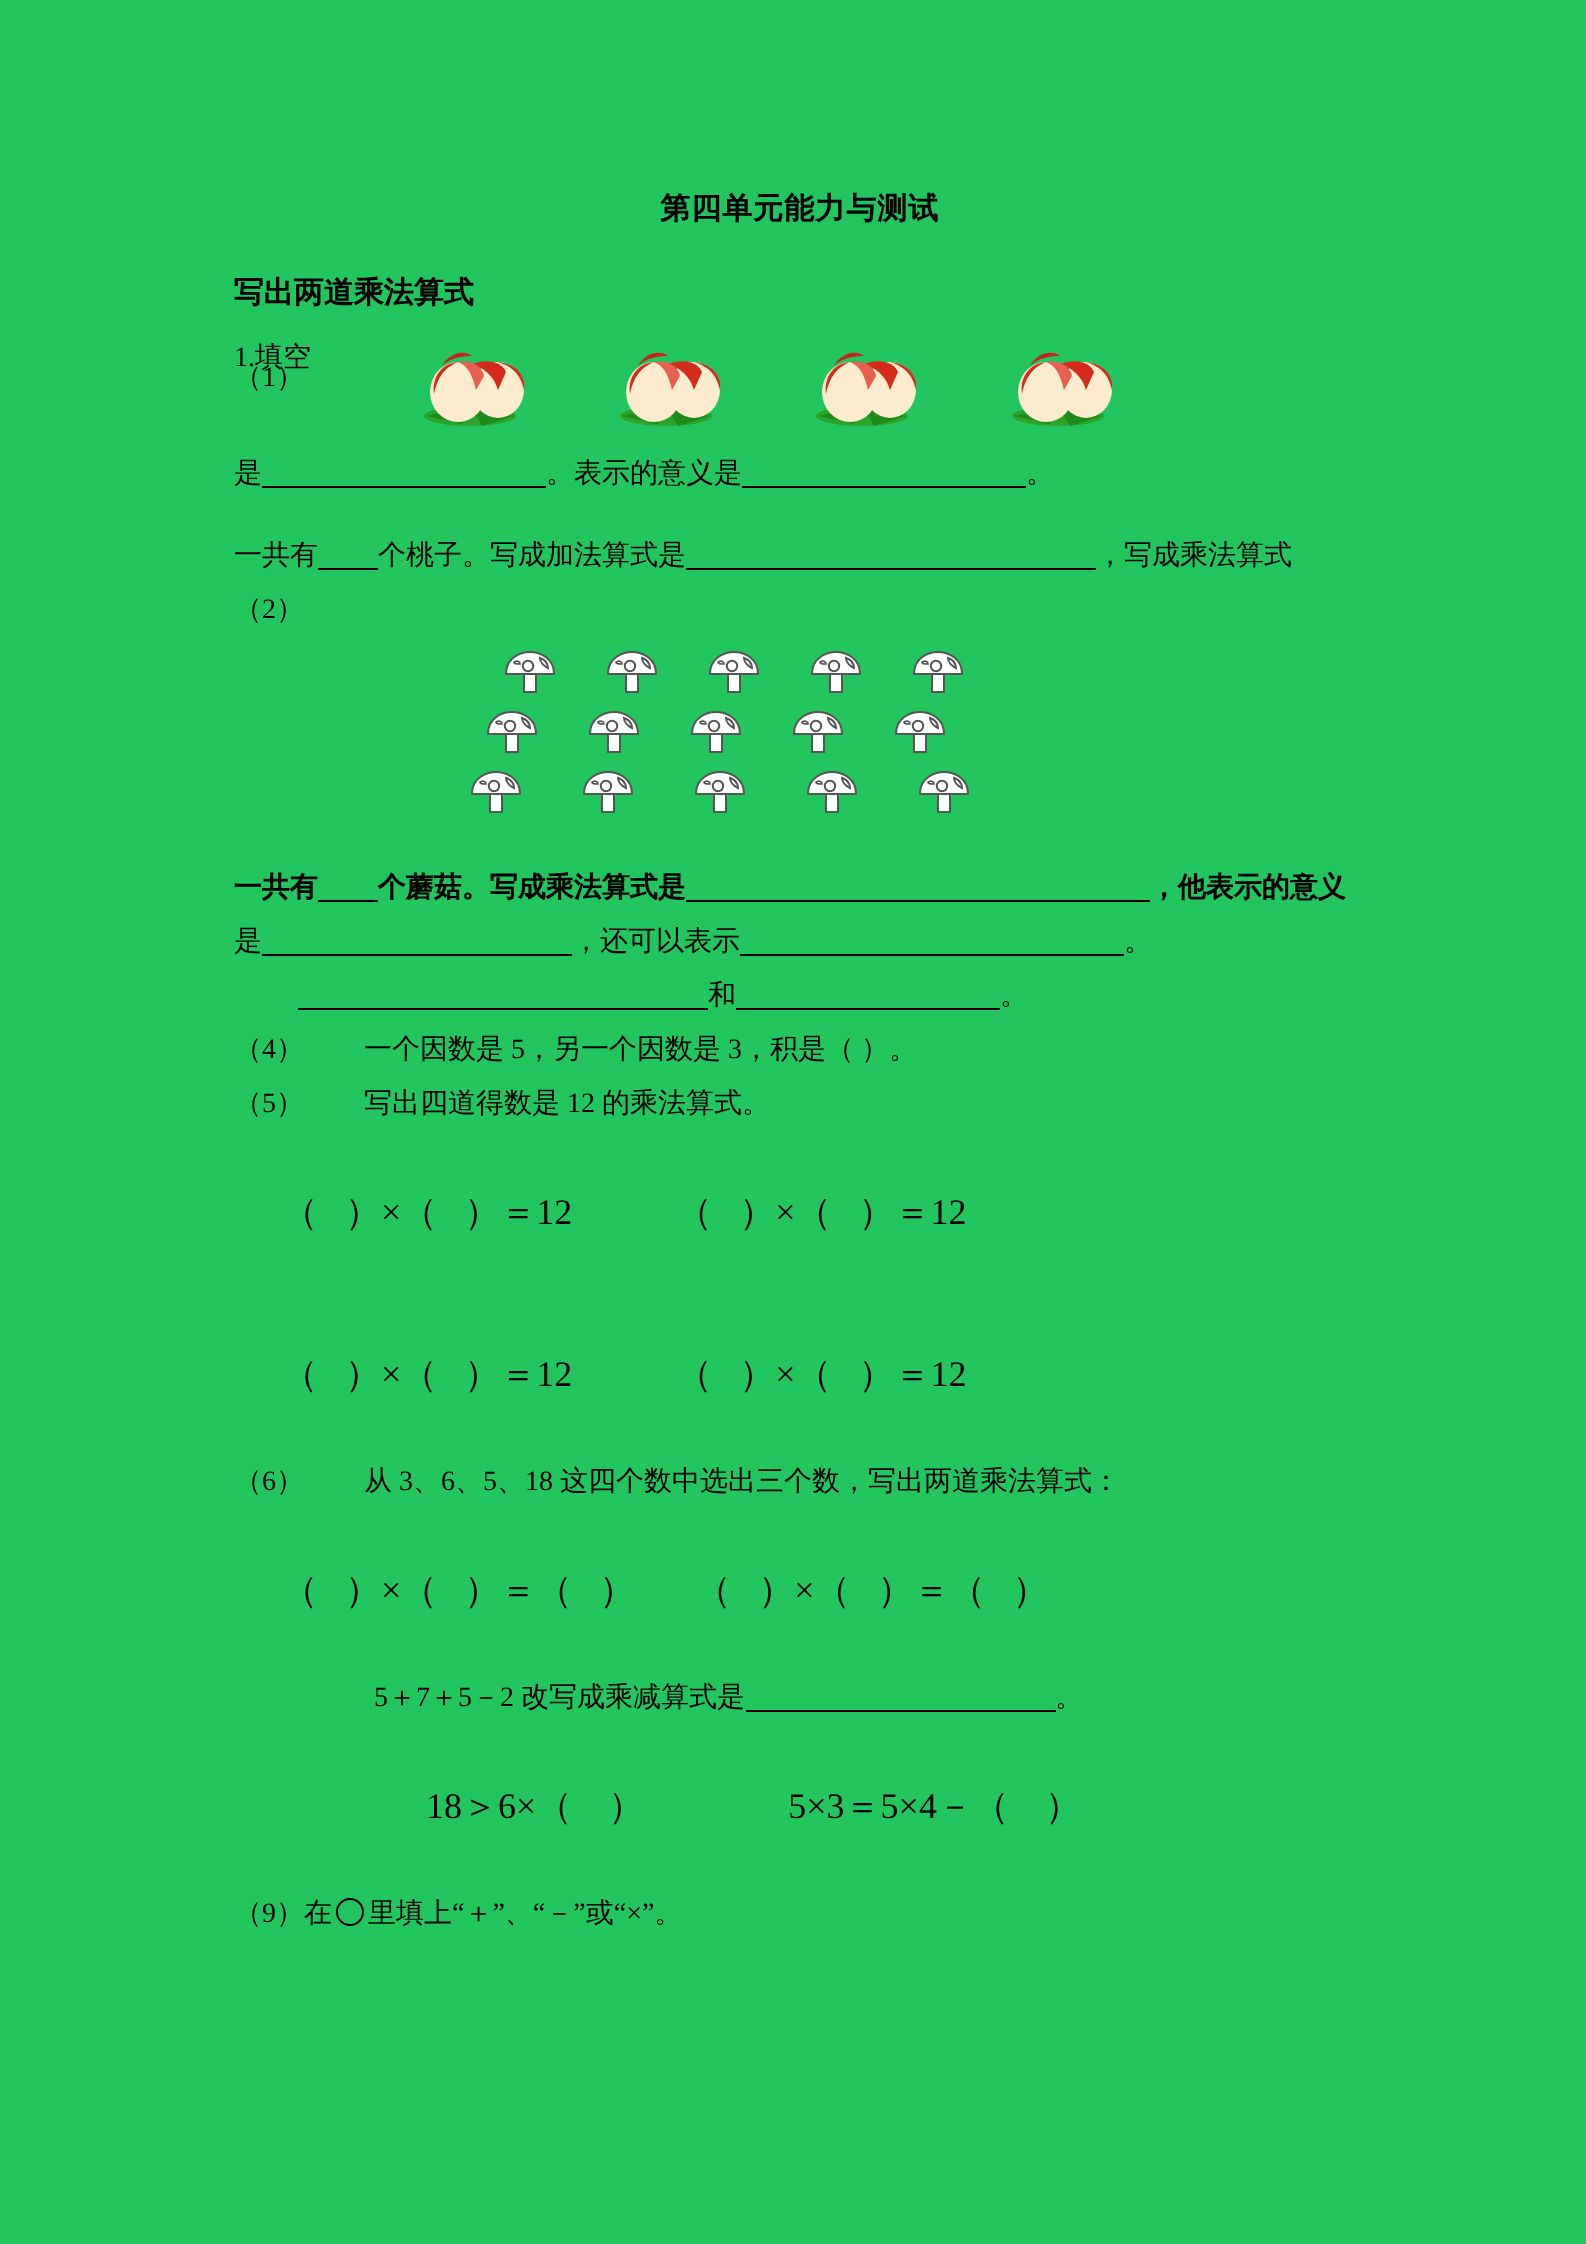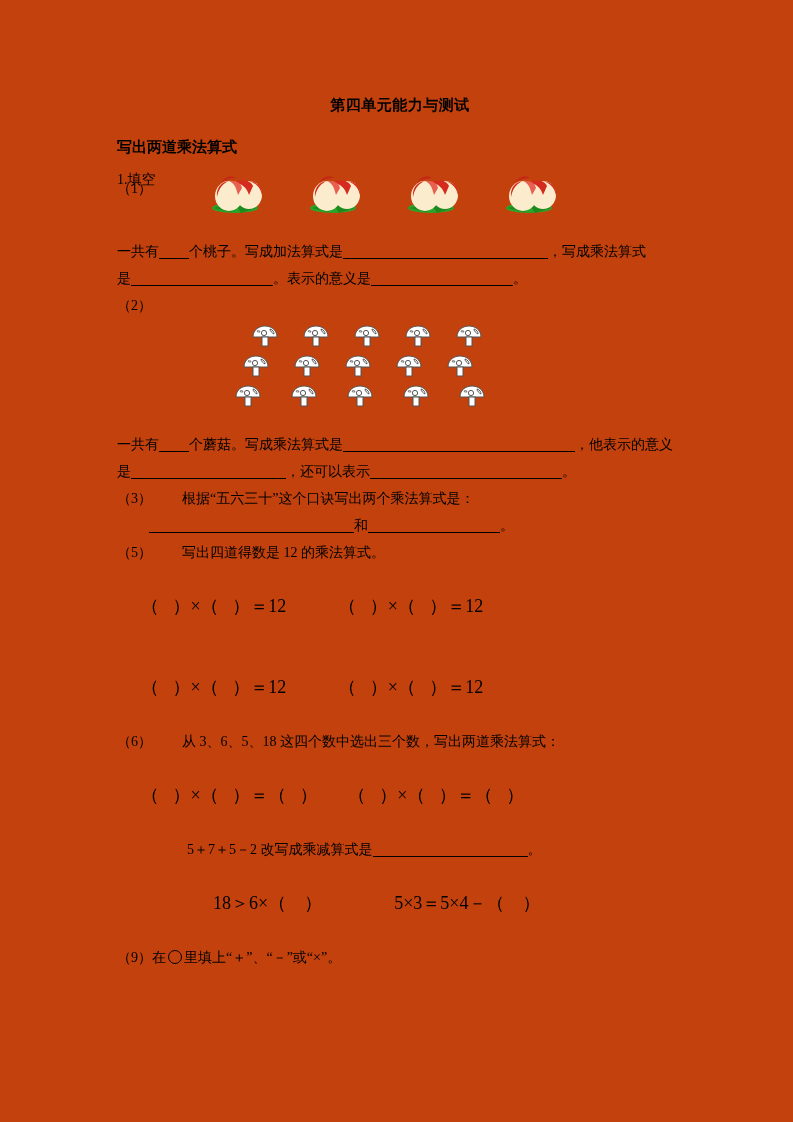--- a/index.html
+++ b/index.html
@@ -13,21 +13,21 @@
     font-family: "Liberation Serif", "DejaVu Serif", serif;
     color: #000000;
     position: relative;
     overflow: hidden;
   }
   .page {
     position: absolute;
     left: 0; top: 0;
     width: 793px;
     height: 1122px;
-    background: #c2410c;
+    background: #22c55e;
   }
   .content {
     position: absolute;
     left: 117px;
     top: 96px;
     width: 566px;
   }
 
   
   .doc-title {
@@ -199,26 +199,26 @@
         <path d="M31 20 C39 17 46 19 48 24 L44 33 C42 26 37 22 31 20 Z" fill="#d52b1e"></path>
         <ellipse cx="24" cy="34" rx="14" ry="15" fill="#fbeccd"></ellipse>
         <path d="M24 19 C15 20 11 27 12 35 C14 25 19 21 24 19 Z" fill="#d52b1e"></path>
         <path d="M24 19 C31 18 36 21 37 26 L33 33 C31 25 29 21 24 19 Z" fill="#e8604f"></path>
         <path d="M16 21 C20 14 27 13 31 16 C26 16 20 17 16 21 Z" fill="#c4241a"></path>
       </svg>
 
     </div>
   </div>
 
+  <div class="line">
+    <span class="lbl">是</span><span class="blank b-140"></span><span class="lbl">。表示的意义是</span><span class="blank b-140"></span><span class="lbl">。</span>
+  </div>
   <div class="line" style="margin-top:14px;">
     <span class="lbl">一共有</span><span class="blank b-30"></span><span class="lbl">个桃子。写成加法算式是</span><span class="blank b-200"></span><span class="lbl">，写成乘法算式</span>
   </div>
-  <div class="line">
-    <span class="lbl">是</span><span class="blank b-140"></span><span class="lbl">。表示的意义是</span><span class="blank b-140"></span><span class="lbl">。</span>
-  </div>
 
   <div class="line">
     <span>（2）</span>
   </div>
 
   <div class="mush-wrap">
     <div class="mush-row mush-row-1">
       <svg class="mush" viewBox="0 0 30 28">
             <path d="M3 14 C3 6 10 3 15 3 C20 3 27 6 27 14 Z" fill="#fff" stroke="#555" stroke-width="1"></path>
             <rect x="12" y="14" width="6" height="9" fill="#fff" stroke="#555" stroke-width="1"></rect>
@@ -324,34 +324,34 @@
       <svg class="mush" viewBox="0 0 30 28">
             <path d="M3 14 C3 6 10 3 15 3 C20 3 27 6 27 14 Z" fill="#fff" stroke="#555" stroke-width="1"></path>
             <rect x="12" y="14" width="6" height="9" fill="#fff" stroke="#555" stroke-width="1"></rect>
             <circle cx="14" cy="10" r="2.6" fill="#fff" stroke="#555" stroke-width="1"></circle>
             <path d="M20 6 C23 7 24 9 24 11 C22 10 20 8 20 6 Z" fill="#fff" stroke="#555" stroke-width="1"></path>
             <path d="M7 8 C9 7 10 8 10 9 C8 9 7 9 7 8 Z" fill="#fff" stroke="#555" stroke-width="0.8"></path>
           </svg>
     </div>
   </div>
 
-  <div class="line" style="margin-top:16px;">
+  <div class="line" style="margin-top:16px;font-weight:bold;">
     <span class="lbl">一共有</span><span class="blank b-30"></span><span class="lbl">个蘑菇。写成乘法算式是</span><span class="blank b-230"></span><span class="lbl">，他表示的意义</span>
   </div>
   <div class="line">
     <span class="lbl">是</span><span class="blank b-155"></span><span class="lbl">，还可以表示</span><span class="blank b-190"></span><span class="lbl">。</span>
   </div>
 
-  <div class="line">
-    <span>（3）</span><span class="sub-indent-s"></span><span>根据“五六三十”这个口诀写出两个乘法算式是：</span>
-  </div>
   <div class="line" style="padding-left:32px;">
     <span class="blank b-200"></span><span>和</span><span class="blank b-130"></span><span>。</span>
   </div>
 
+  <div class="line">
+    <span>（4）</span><span class="sub-indent-s"></span><span>一个因数是 5，另一个因数是 3，积是（    ）。</span>
+  </div>
 
   <div class="line">
     <span>（5）</span><span class="sub-indent-s"></span><span>写出四道得数是 12 的乘法算式。</span>
   </div>
   <div class="eq-line eq-indent">
     <span>（   ）×（   ）＝12</span><span class="eq-gap"></span><span>（   ）×（   ）＝12</span>
   </div>
   <div class="eq-line eq-indent">
     <span>（   ）×（   ）＝12</span><span class="eq-gap"></span><span>（   ）×（   ）＝12</span>
   </div>

